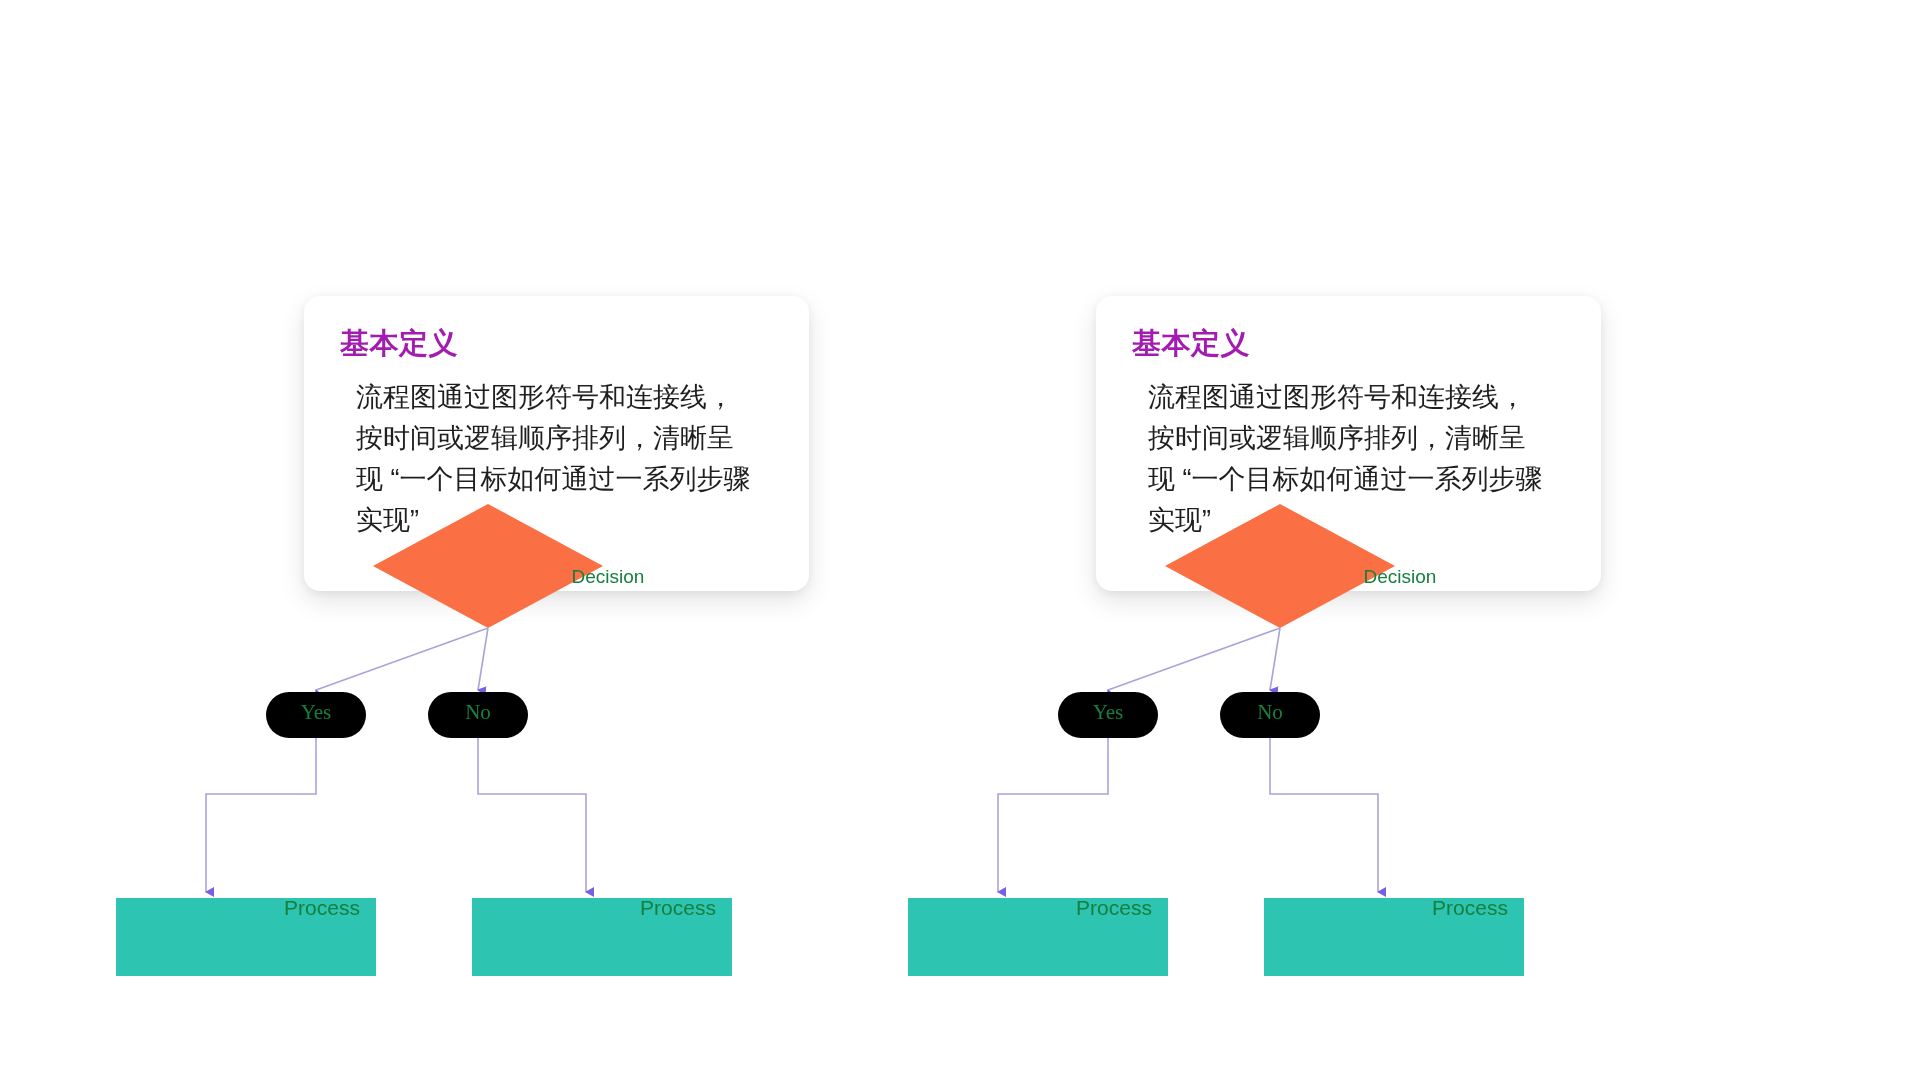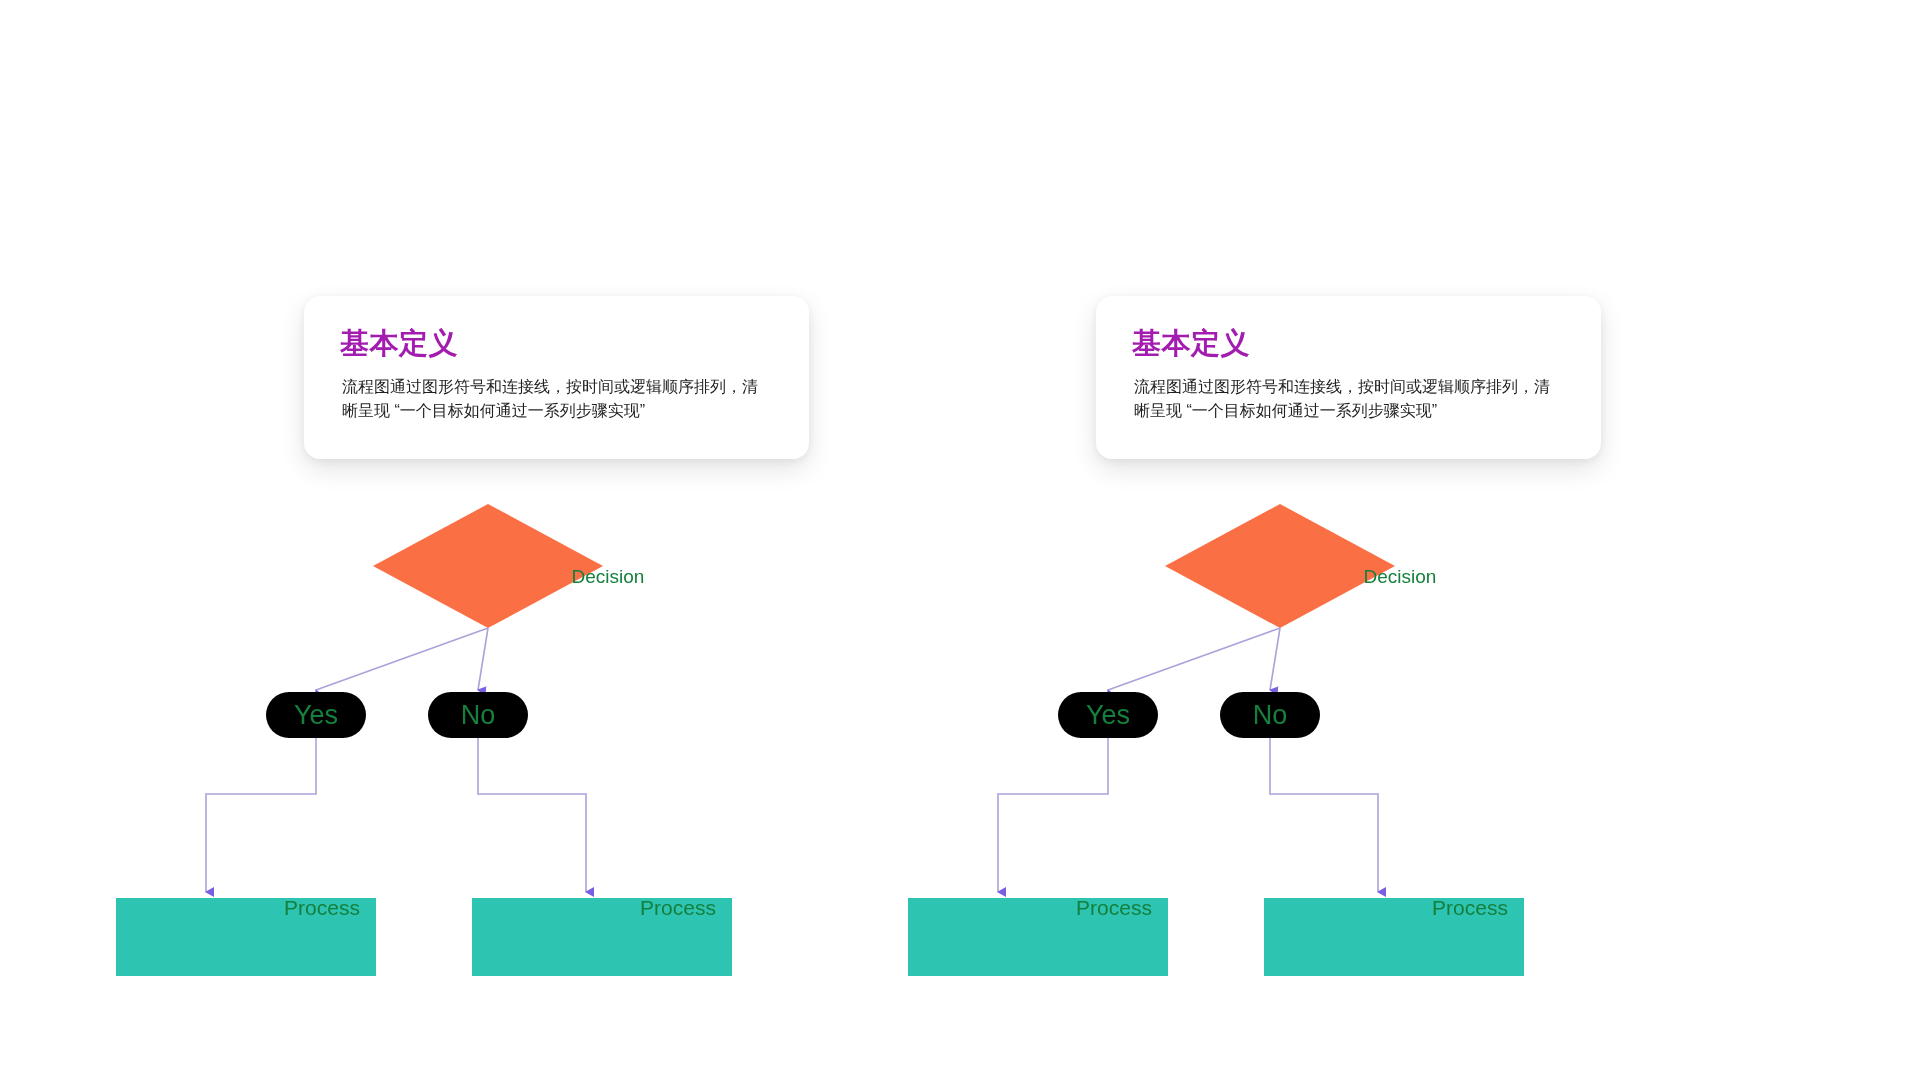--- a/index.html
+++ b/index.html
@@ -65,25 +65,25 @@
   }
   .card-title {
     font-size: 29px;
     font-weight: 700;
     color: #a21caf;
     letter-spacing: 0.5px;
     margin: 0 0 14px 0;
     line-height: 1.2;
   }
   .card-body {
-    font-size: 16px;
+    font-size: 27px;
     font-weight: 400;
     color: #1f1f1f;
     line-height: 1.52;
-    margin: 2px;
+    margin: 16px;
     max-width: 455px;
   }
 
   
   .flowchart {
     position: absolute;
     left: 0;
     top: 208px;
     width: 700px;
     height: 500px;
@@ -104,23 +104,24 @@
     font-family: "Liberation Sans", "DejaVu Sans", sans-serif;
     text-align: center;
     white-space: nowrap;
   }
   .label-decision {
     font-size: 19px;
     left: 0; right: 0;
     top: 62px;
   }
   .label-pill {
-    font-size: 27px;
+    font-size: 21px;
     width: 100px;
     top: 196px;
+    font-family: Liberation Serif, serif;
   }
   .label-pill.left  { left: 8px; }
   .label-pill.right { left: 170px; }
   .label-process {
     font-size: 21px;
     width: 260px;
     top: 392px;
   }
   .label-process.left  { left: -66px; }
   .label-process.right { left: 290px; }

